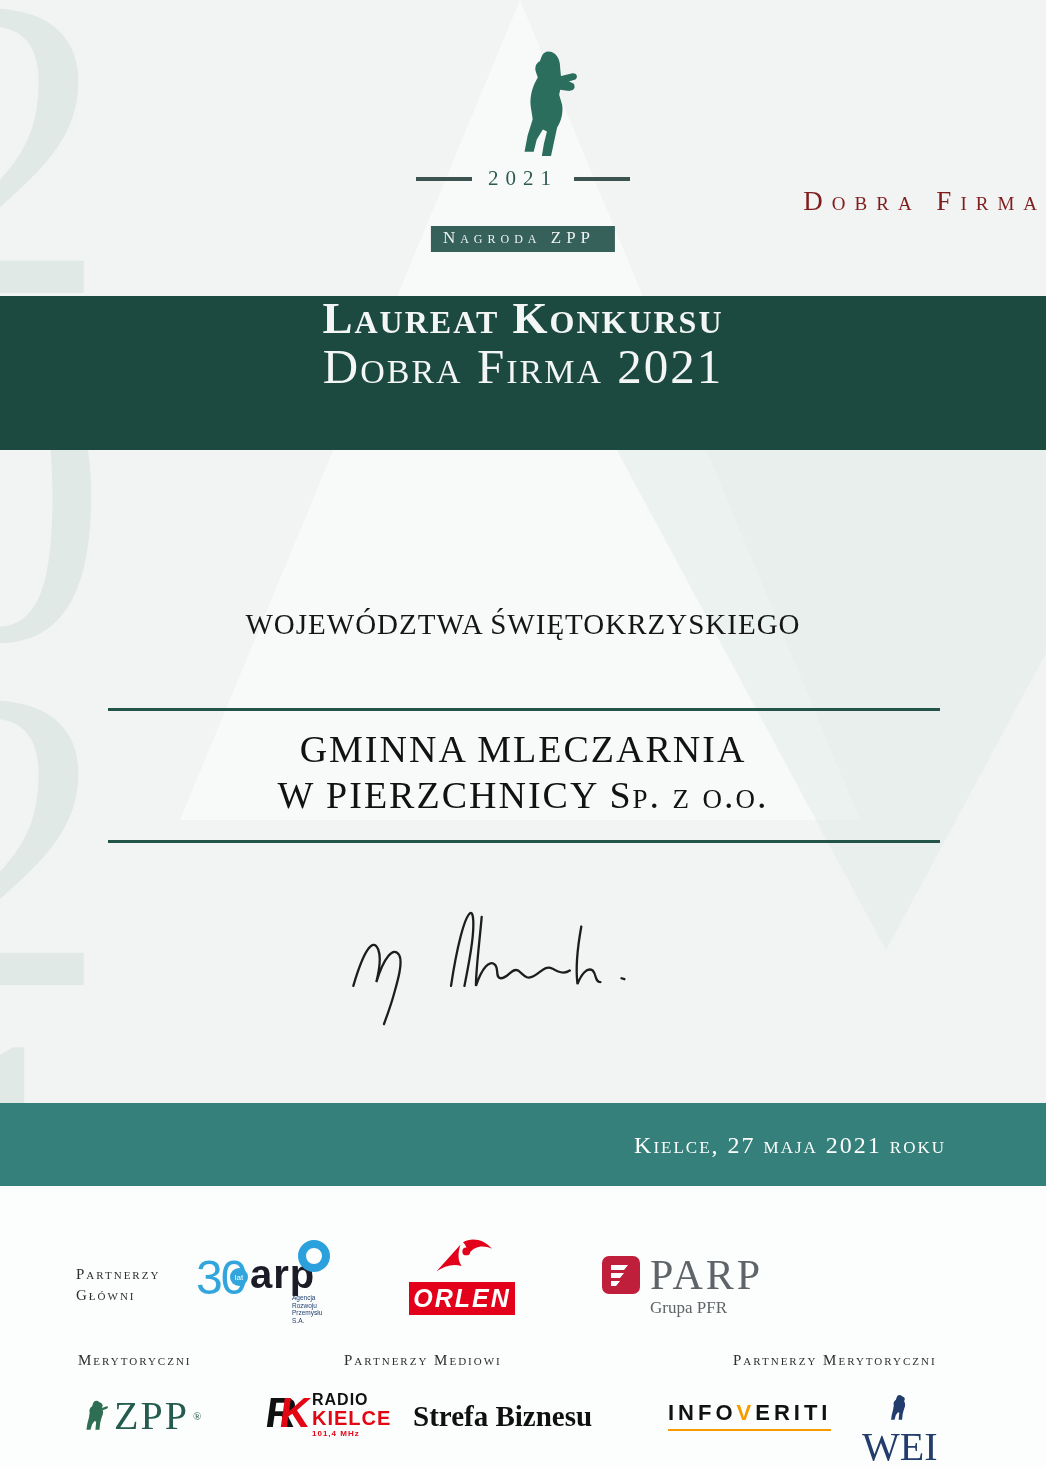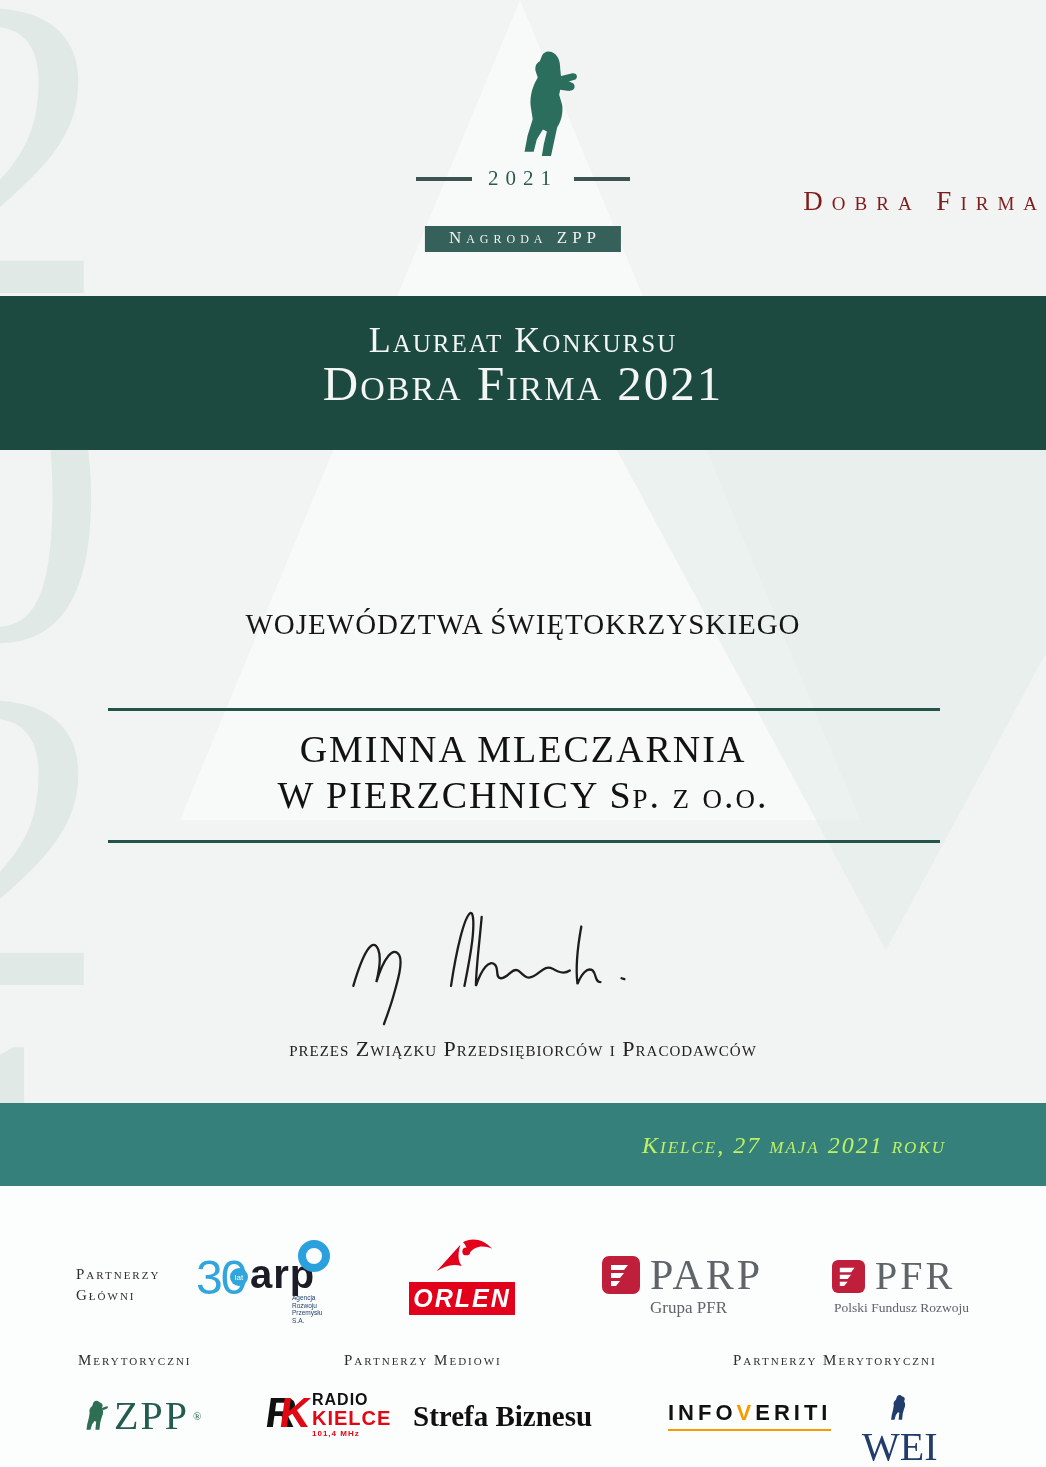--- a/index.html
+++ b/index.html
@@ -19,44 +19,44 @@
         border-top:520px solid rgba(222,233,229,0.45);}
 
   
   .bear-top{position:absolute;left:512px;top:50px;width:76px;height:112px;}
   .year-row{position:absolute;left:0;top:166px;width:100%;display:flex;align-items:center;justify-content:center;gap:16px;}
   .year-dash{width:56px;height:4px;background:#3c544f;}
   .year-text{font-size:21px;letter-spacing:7px;color:#2c5a52;}
   .brand{position:absolute;left:0;top:186px;width:100%;text-align:right;font-size:27px;
          letter-spacing:9px;color:#7f1d1d;}
   .badge{position:absolute;left:50%;top:226px;transform:translateX(-50%);background:#35615a;
-         color:#eef3f1;font-size:17px;letter-spacing:5px;padding:2px 20px 4px 24px;}
+         color:#eef3f1;font-size:17px;letter-spacing:5px;padding:2px 20px 4px 12px;}
 
   
   .banner{position:absolute;left:0;top:296px;width:100%;height:154px;background:#1c4a41;
           text-align:center;color:#f3f6f4;}
-  .banner-l1{padding-top:26px;font-size:36px;letter-spacing:2px;line-height:1.0;}
+  .banner-l1{font-size:45px;letter-spacing:2px;line-height:1.0;font-weight:bold;}
   .banner-l2{font-size:49px;letter-spacing:2px;line-height:1.08;}
 
   .subtitle1{position:absolute;left:0;top:548px;width:100%;text-align:center;font-size:29px;letter-spacing:1px;color:#161616;}
   .subtitle2{position:absolute;left:0;top:608px;width:100%;text-align:center;font-size:29px;letter-spacing:1px;color:#161616;}
 
   .rule{position:absolute;left:108px;width:832px;height:3px;background:#24534a;}
   .rule1{top:708px;} .rule2{top:840px;}
 
   .recipient{position:absolute;left:0;top:726px;width:100%;text-align:center;font-size:38px;
              letter-spacing:2px;line-height:46px;color:#121212;}
 
   .sig-svg{position:absolute;left:338px;top:893px;width:364px;height:136px;}
   .sig-name{position:absolute;left:0;top:1010px;width:100%;text-align:center;font-size:24px;letter-spacing:2px;color:#222;}
   .sig-title{position:absolute;left:0;top:1036px;width:100%;text-align:center;font-size:22px;letter-spacing:1px;color:#222;}
 
   .date-band{position:absolute;left:0;top:1103px;width:100%;height:83px;background:#35807a;}
   .date-text{position:absolute;right:100px;top:50%;transform:translateY(-50%);
-             color:#bef264;font-size:24px;letter-spacing:2px;font-style:italic;}
+             color:#ffffff;font-size:24px;letter-spacing:2px;}
 
   
   .footer-bg{position:absolute;left:0;top:1186px;width:100%;height:281px;background:#fcfdfd;}
   .flabel{font-variant:small-caps;font-size:15px;letter-spacing:2px;color:#2e2e2e;line-height:21px;}
   .lab-main{position:absolute;left:76px;top:1264px;}
   .lab-org{position:absolute;left:78px;top:1350px;}
   .lab-media{position:absolute;left:344px;top:1350px;}
   .lab-merit{position:absolute;left:733px;top:1350px;}
 
   .sans{font-family:"Liberation Sans","DejaVu Sans",sans-serif;}
@@ -152,21 +152,20 @@
 
   <svg class="sig-svg" viewBox="0 0 380 140">
     <g fill="none" stroke="#1d1d1d" stroke-width="2.4" stroke-linecap="round">
       <path d="M16,96 C26,62 36,44 42,58 C46,68 42,84 40,92 C48,66 58,54 64,64 C68,72 62,92 58,106 C54,120 50,130 48,136"></path>
       <path d="M118,96 C124,56 132,24 138,20 C142,18 142,34 140,50 C138,66 134,86 132,96"></path>
       <path d="M150,24 C148,48 144,78 144,96 C150,78 158,68 164,74 C168,78 164,88 170,88 C178,88 182,76 188,80 C194,84 196,90 204,86 C212,82 216,74 224,78 C230,82 236,84 242,80"></path>
       <path d="M254,34 C250,56 248,78 250,94 C254,84 260,76 266,80 C270,84 268,92 274,92"></path>
       <path d="M296,88 l3,1"></path>
     </g>
   </svg>
-  <div class="sig-title sc">prezes Związku Przedsiębiorców i Pracodawców</div>
 
   <div class="date-band">
     <span class="date-text sc">Kielce, 27 maja 2021 roku</span>
   </div>
 
   <div class="footer-bg"></div>
 
   <div class="flabel lab-main">
     <div>Partnerzy</div>
     <div>Główni</div>
@@ -200,30 +199,20 @@
     <div class="parp-row">
       <svg class="redsq" width="38" height="38" viewBox="0 0 38 38">
         <rect width="38" height="38" rx="7" fill="#c01f3c"></rect>
         <path fill="#fff" d="M9,9 h17 l-4,5 h-13 z M9,17 h13 l-4,5 h-9 z M9,25 h9 l-4,5 h-5 z"></path>
       </svg>
       <span class="parp-word">PARP</span>
     </div>
     <div class="parp-sub">Grupa PFR</div>
   </div>
 
-  <div class="pfr">
-    <div class="pfr-row">
-      <svg class="redsq" width="33" height="33" viewBox="0 0 38 38">
-        <rect width="38" height="38" rx="7" fill="#c01f3c"></rect>
-        <path fill="#fff" d="M9,9 h17 l-4,5 h-13 z M9,17 h13 l-4,5 h-9 z M9,25 h9 l-4,5 h-5 z"></path>
-      </svg>
-      <span class="pfr-word">PFR</span>
-    </div>
-    <div class="pfr-sub">Polski Fundusz Rozwoju</div>
-  </div>
 
   <div class="flabel lab-org">Merytoryczni</div>
   <div class="flabel lab-media">Partnerzy Mediowi</div>
   <div class="flabel lab-merit">Partnerzy Merytoryczni</div>
 
   <div class="zpp">
     <svg width="26" height="34" viewBox="0 0 32 40">
       <path fill="#2e6e52" d="M19,3 C16,0 12,1 11,5 L10,8 C7,10 6,13 7,16 L6,22 L4,30 L3,37 L8,37 L10,30 L13,26 L15,27 L14,37 L19,37 L20,28 L22,21 C24,17 24,13 22,10 L23,7 C23,5 21,4 19,3 Z M22,10 L28,8 C30,7.5 30,10 28,11 L23,13 Z"></path>
     </svg>
     <span class="zpp-word sc">ZPP</span>

